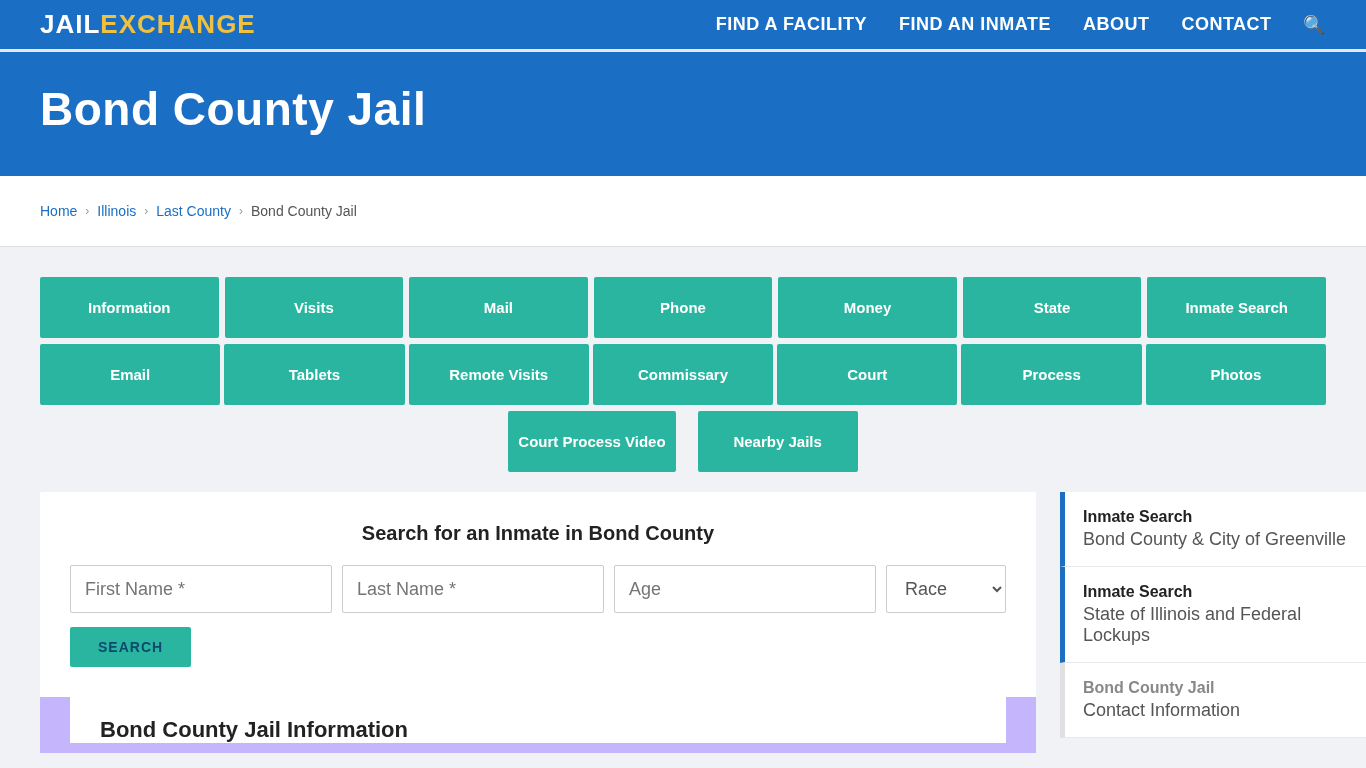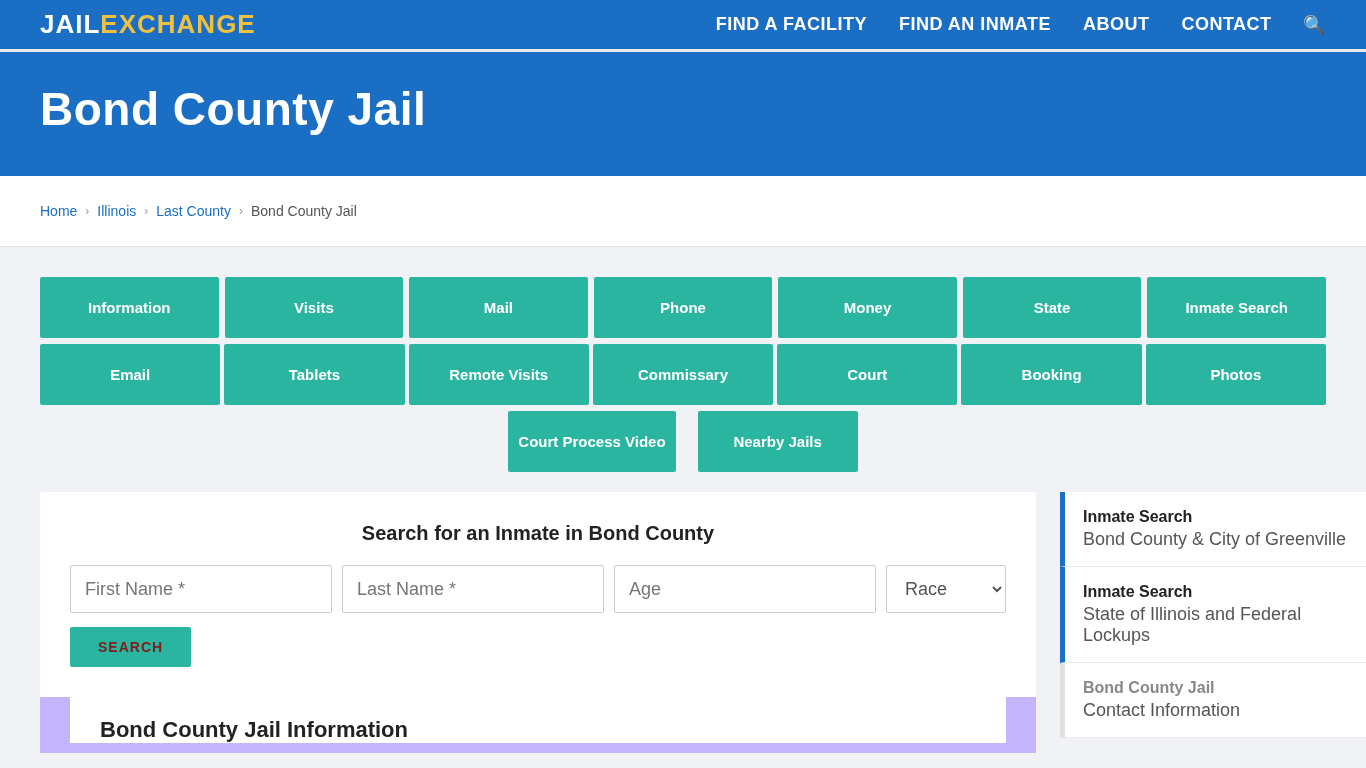--- a/index.html
+++ b/index.html
@@ -168,21 +168,21 @@
       border-radius: 2px;
       font-size: 18px;
       color: #555;
       outline: none;
     }
     .search-form-row select {
       background: #fff;
     }
     .search-btn {
       background: #2ab5a0;
-      color: #7f1d1d;
+      color: #0c4a6e;
       border: none;
       padding: 12px 28px;
       font-size: 14px;
       font-weight: 700;
       letter-spacing: 1px;
       cursor: pointer;
       border-radius: 2px;
     }
 
     
@@ -291,21 +291,21 @@
       <button class="grid-btn">State</button>
       <button class="grid-btn">Inmate Search</button>
     </div>
 
     <div class="button-grid-row2">
       <button class="grid-btn">Email</button>
       <button class="grid-btn">Tablets</button>
       <button class="grid-btn">Remote Visits</button>
       <button class="grid-btn">Commissary</button>
       <button class="grid-btn">Court</button>
-      <button class="grid-btn">Booking</button>
+      <button class="grid-btn">Process</button>
       <button class="grid-btn">Photos</button>
     </div>
 
     <div class="button-grid-row3">
       <button class="grid-btn grid-btn-wide">Court Process Video</button>
       <button class="grid-btn grid-btn-wide">Nearby Jails</button>
     </div>
   </div>
 
   <div class="lower-section">

